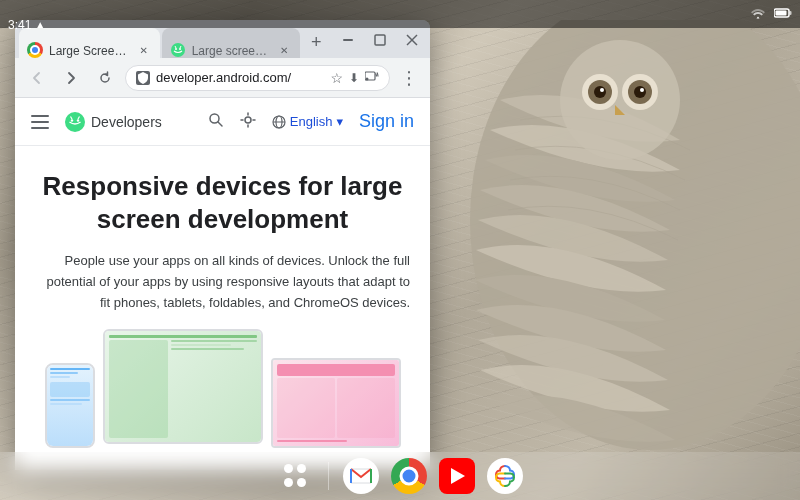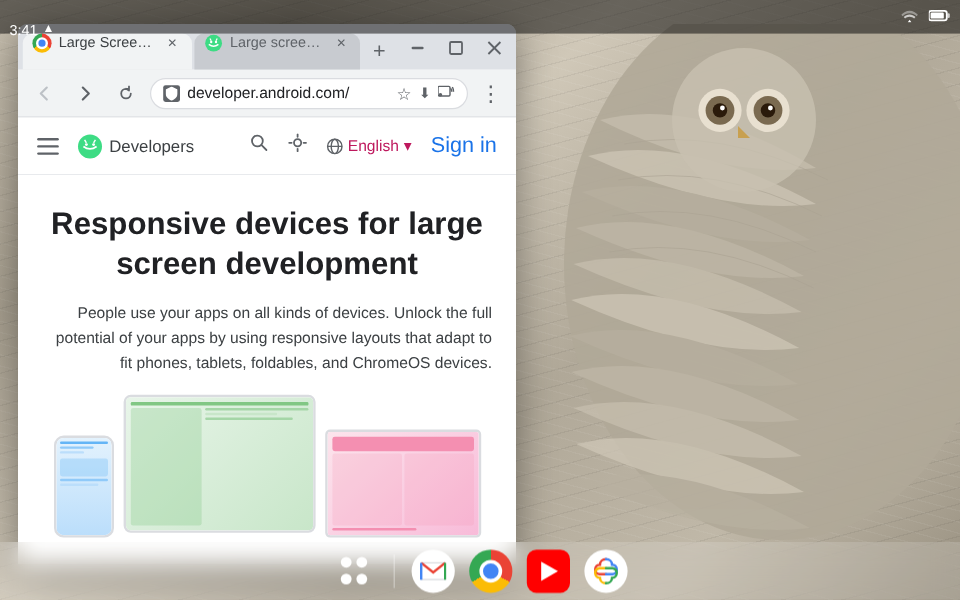--- a/index.html
+++ b/index.html
@@ -83,21 +83,21 @@
       align-items: flex-end;
       padding: 0 4px;
       gap: 2px;
     }
 
     .tab {
       height: 30px;
       background: #f1f3f4;
       border-radius: 8px 8px 0 0;
       display: flex;
-      align-items: flex-start;
+      align-items: flex-end;
       padding: 0 8px;
       gap: 6px;
       font-size: 12px;
       color: #3c4043;
       min-width: 140px;
       max-width: 160px;
       position: relative;
       cursor: pointer;
     }
 
@@ -298,21 +298,21 @@
       color: #5f6368;
       font-size: 16px;
       cursor: pointer;
     }
 
     .lang-btn {
       display: flex;
       align-items: center;
       gap: 4px;
       font-size: 13px;
-      color: #be185d;
+      color: #1d4ed8;
       cursor: pointer;
     }
 
     .sign-in-btn {
       font-size: 18px;
       color: #1a73e8;
       cursor: pointer;
       font-weight: 400;
     }
 

